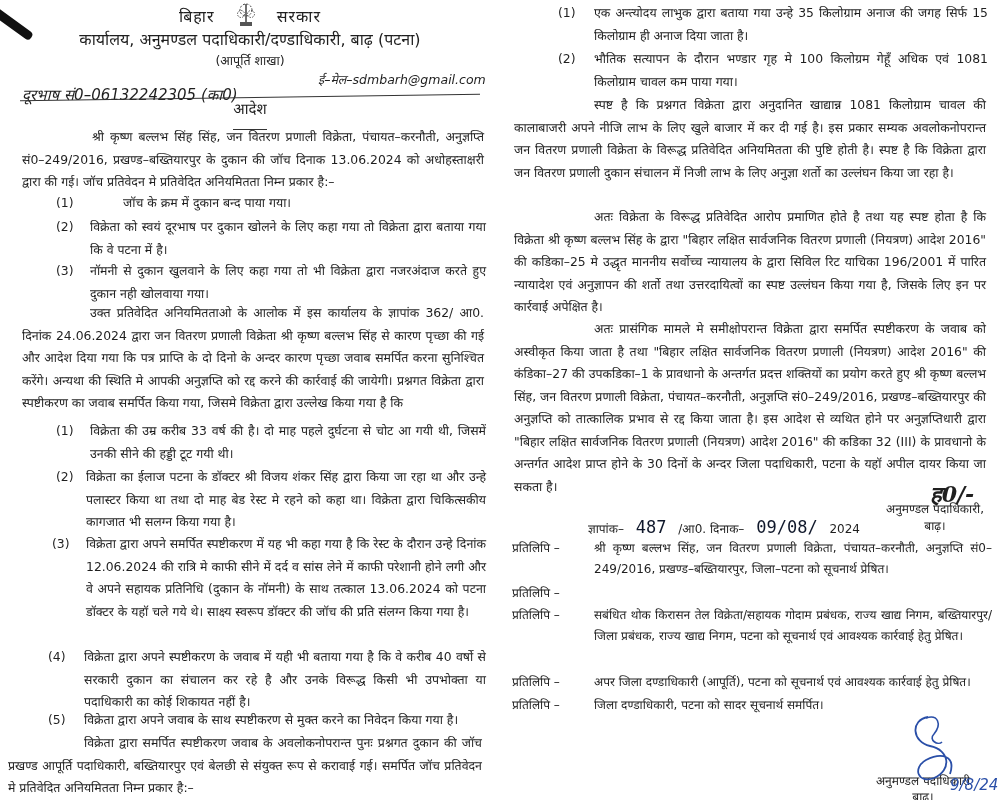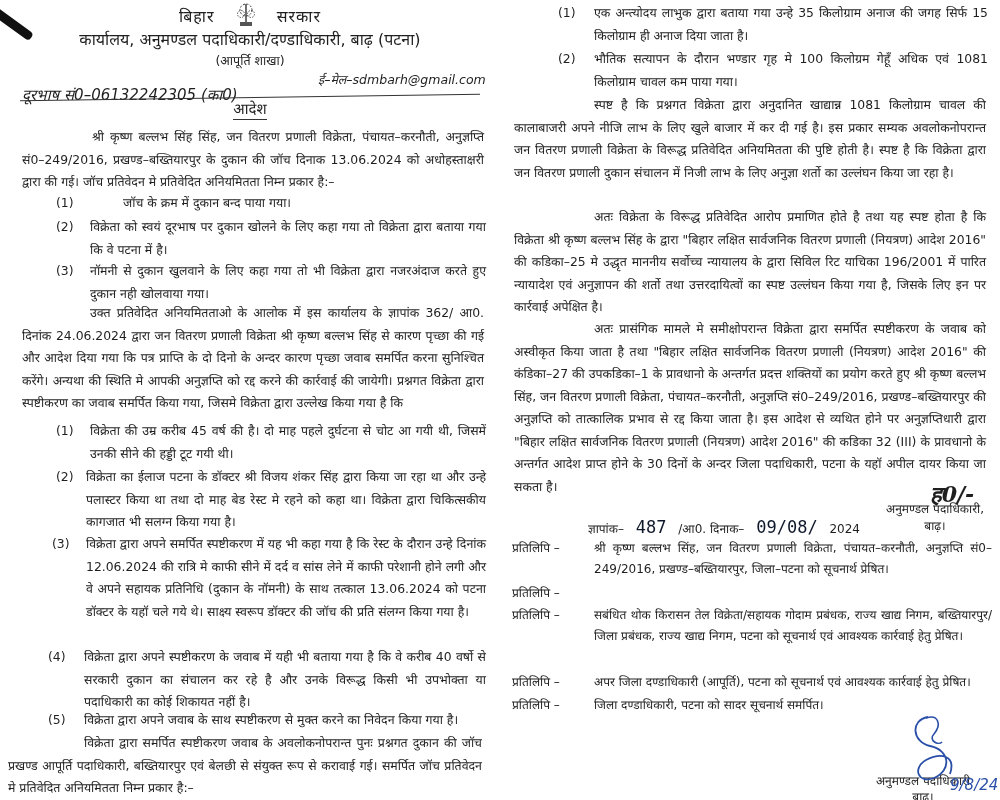--- a/index.html
+++ b/index.html
@@ -36,21 +36,21 @@
     position: absolute; left: 318px; top: 71px; font-size: 12.5px; font-style: italic;
   }
   .hdr-rule {
     position: absolute; left: 20px; top: 97px; width: 460px; height: 0;
     border-top: 1.2px solid #333; transform: rotate(-0.8deg);
   }
   .hdr-order {
     position: absolute; left: 0; width: 500px; top: 98px;
     text-align: center; font-size: 15px;
   }
-  .hdr-order span { border-bottom: 1.5px solid #333; padding-bottom: 1px; }
+  .hdr-order span { border-bottom: 1.5px solid #333; padding-bottom: 11px; }
 
   .para {
     position: absolute; font-size: 12.4px; line-height: 22.5px;
     text-align: justify; text-align-last: left;
   }
   .para.indent { text-indent: 70px; }
   .item { position: absolute; font-size: 12.4px; line-height: 22.5px; }
   .item .num { position: absolute; left: 0; top: 0; }
   .item .txt { position: absolute; top: 0; text-align: justify; text-align-last: left; }
 
@@ -112,21 +112,21 @@
   </div>
   <div class="item" style="left:56px; top:260px; width:430px; height:44px;">
     <span class="num">(3)</span>
     <span class="txt" style="left:34px; width:396px;">नॉमनी से दुकान खुलवाने के लिए कहा गया तो भी विक्रेता द्वारा नजरअंदाज करते हुए दुकान नही खोलवाया गया।</span>
   </div>
 
   <div class="para indent" style="left:22px; top:302px; width:462px; text-indent:68px;">उक्त प्रतिवेदित अनियमितताओ के आलोक में इस कार्यालय के ज्ञापांक 362/ आ0. दिनांक 24.06.2024 द्वारा जन वितरण प्रणाली विक्रेता श्री कृष्ण बल्लभ सिंह से कारण पृच्छा की गई और आदेश दिया गया कि पत्र प्राप्ति के दो दिनो के अन्दर कारण पृच्छा जवाब समर्पित करना सुनिश्चित करेंगे। अन्यथा की स्थिति मे आपकी अनुज्ञप्ति को रद्द करने की कार्रवाई की जायेगी। प्रश्नगत विक्रेता द्वारा स्पष्टीकरण का जवाब समर्पित किया गया, जिसमे विक्रेता द्वारा उल्लेख किया गया है कि</div>
 
   <div class="item" style="left:56px; top:420px; width:430px; height:44px;">
     <span class="num">(1)</span>
-    <span class="txt" style="left:34px; width:396px;">विक्रेता की उम्र करीब 45 वर्ष की है। दो माह पहले दुर्घटना से चोट आ गयी थी, जिसमें उनकी सीने की हड्डी टूट गयी थी।</span>
+    <span class="txt" style="left:34px; width:396px;">विक्रेता की उम्र करीब 33 वर्ष की है। दो माह पहले दुर्घटना से चोट आ गयी थी, जिसमें उनकी सीने की हड्डी टूट गयी थी।</span>
   </div>
   <div class="item" style="left:56px; top:466px; width:430px; height:68px;">
     <span class="num">(2)</span>
     <span class="txt" style="left:30px; width:400px;">विक्रेता का ईलाज पटना के डॉक्टर श्री विजय शंकर सिंह द्वारा किया जा रहा था और उन्हे पलास्टर किया था तथा दो माह बेड रेस्ट मे रहने को कहा था। विक्रेता द्वारा चिकित्सकीय कागजात भी सलग्न किया गया है।</span>
   </div>
   <div class="item" style="left:52px; top:533px; width:434px; height:112px;">
     <span class="num">(3)</span>
     <span class="txt" style="left:34px; width:400px;">विक्रेता द्वारा अपने समर्पित स्पष्टीकरण में यह भी कहा गया है कि रेस्ट के दौरान उन्हे दिनांक 12.06.2024 की रात्रि मे काफी सीने में दर्द व सांस लेने में काफी परेशानी होने लगी और वे अपने सहायक प्रतिनिधि (दुकान के नॉमनी) के साथ तत्काल 13.06.2024 को पटना डॉक्टर के यहॉ चले गये थे। साक्ष्य स्वरूप डॉक्टर की जॉच की प्रति संलग्न किया गया है।</span>
   </div>
   <div class="item" style="left:48px; top:646px; width:438px; height:66px;">

